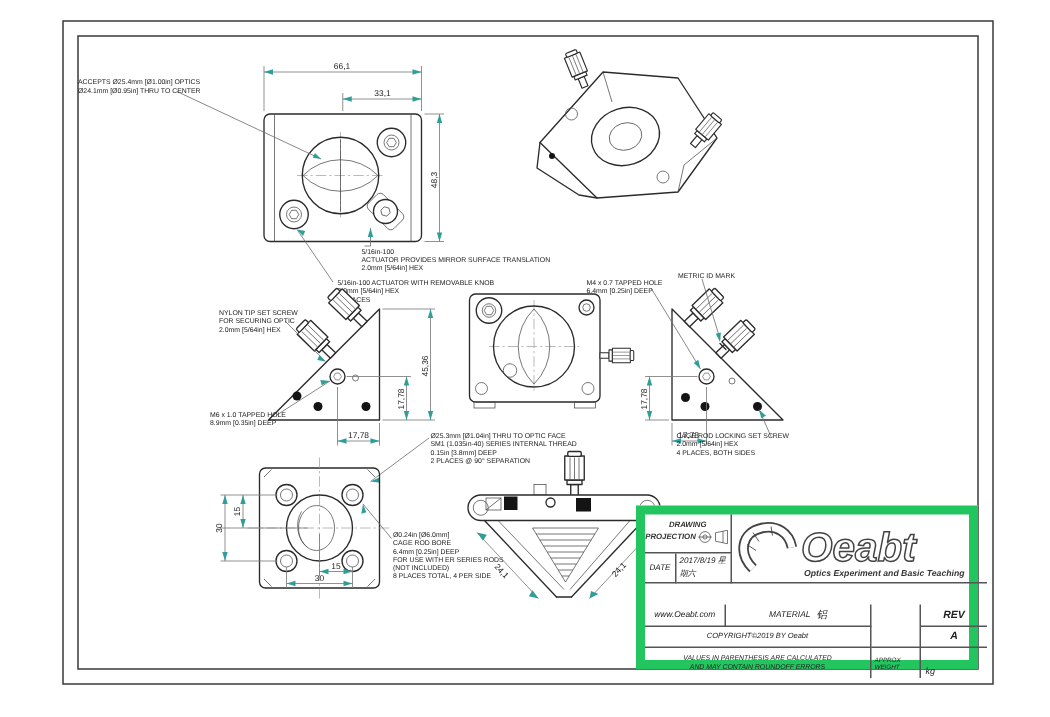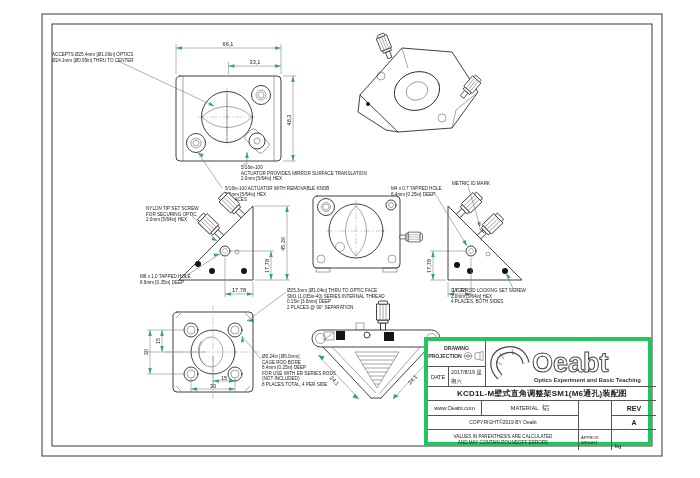--- a/index.html
+++ b/index.html
@@ -12,21 +12,21 @@
   .dimln{stroke:#7a7a7a;stroke-width:0.55;fill:none;}
   .cl{stroke:#9a9a9a;stroke-width:0.45;fill:none;stroke-dasharray:7 2 1.5 2;}
   .blk{fill:#141414;stroke:none;}
   .arr{fill:#2f9e99;stroke:none;}
   .ldr{stroke:#6f6f6f;stroke-width:0.55;fill:none;}
   .txt{font-size:4.6px;fill:#222;}
   .dimtxt{font-size:5.6px;fill:#1c1c1c;}
   .frame{stroke:#3a3a3a;stroke-width:1;fill:none;}
   
   #tblock{position:absolute;left:424px;top:337px;width:228px;height:109px;
-          border:4px solid #22c55e;box-sizing:border-box;background:#fff;color:#222;}
+          border:6px solid #22c55e;box-sizing:border-box;background:#fff;color:#222;font-style:italic;}
   #tblock .cell{position:absolute;box-sizing:border-box;display:flex;align-items:center;
                 justify-content:center;overflow:hidden;color:#222;}
   .br{border-right:1px solid #555;}
   .bb{border-bottom:1px solid #555;}
   .proj-wrap{display:flex;flex-direction:column;align-items:center;line-height:1.15;
              font-size:5.2px;font-weight:bold;color:#333;}
   .proj-row{display:flex;align-items:center;gap:1px;}
   .datecell{font-size:5.4px;line-height:1.5;word-break:break-all;text-align:left;padding:1px 2px;}
   .titlecell{font-size:8px;font-weight:bold;letter-spacing:0.2px;}
   .smallcell{font-size:5.6px;}
@@ -395,23 +395,20 @@
       <text x="46" y="31" font-size="27" font-weight="bold" fill="none" stroke="#444" stroke-width="1">Oeabt</text>
       <text x="48" y="41" font-size="5.8" font-weight="bold" fill="#333">Optics Experiment and Basic Teaching</text>
     </svg>
   </div>
   <div class="cell br bb smallcell" style="left:0;top:26px;width:21px;height:20px;font-size:5.4px;">
     <span>DATE</span>
   </div>
   <div class="cell br bb datecell" style="left:21px;top:26px;width:37px;height:20px;">
     <span>2017/8/19 星期六</span>
   </div>
-  <div class="cell bb titlecell" style="left:0;top:46px;width:228px;height:14px;">
-    <span>KCD1L-M壁式直角调整架SM1(M6通孔)装配图</span>
-  </div>
   <div class="cell br bb smallcell" style="left:0;top:60px;width:54px;height:15px;">
     <span>www.Oeabt.com</span>
   </div>
   <div class="cell br bb smallcell" style="left:54px;top:60px;width:97px;height:15px;gap:4px;">
     <span>MATERIAL</span>
     <span style="font-size:7px;">铝</span>
   </div>
   <div class="cell br bb" style="left:151px;top:60px;width:33px;height:29px;"></div>
   <div class="cell bb revcell" style="left:184px;top:60px;width:44px;height:15px;">
     <span>REV</span>

